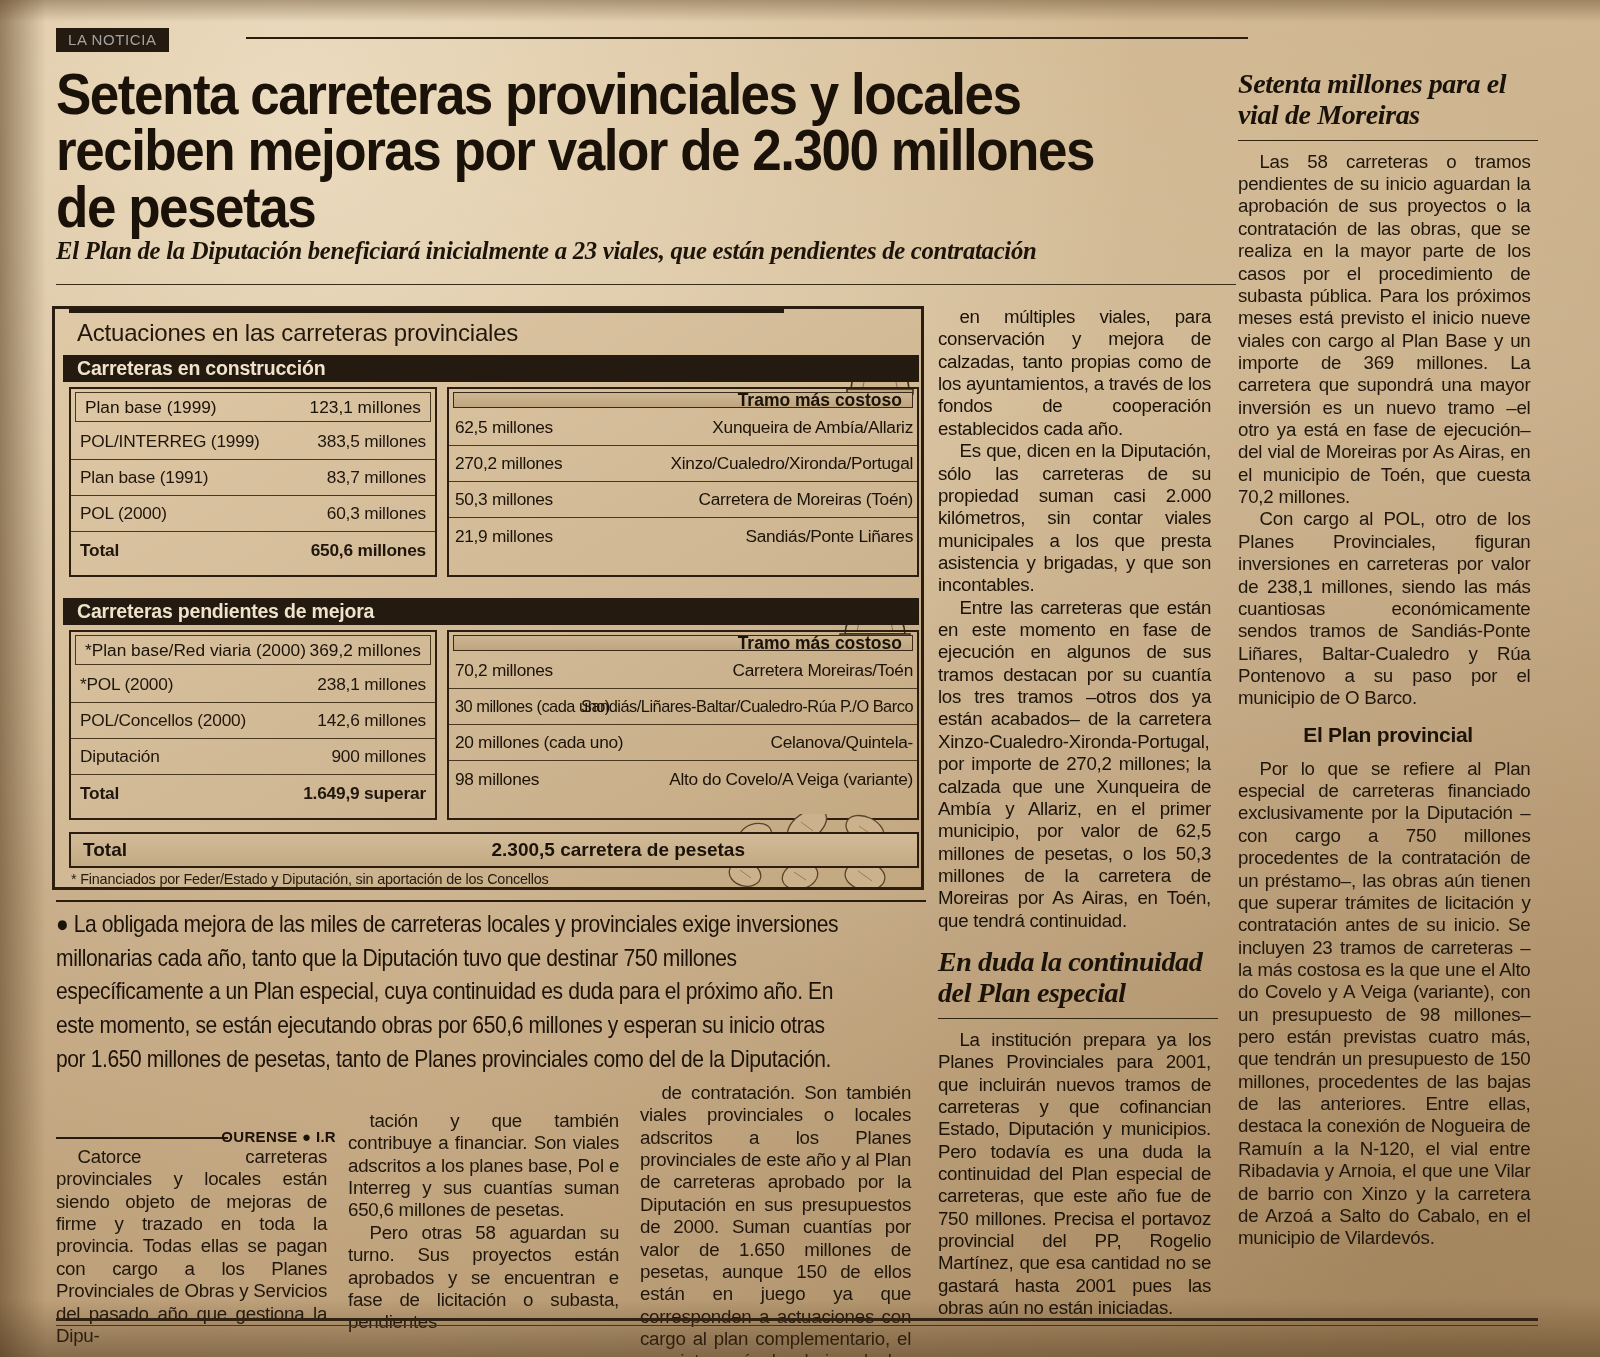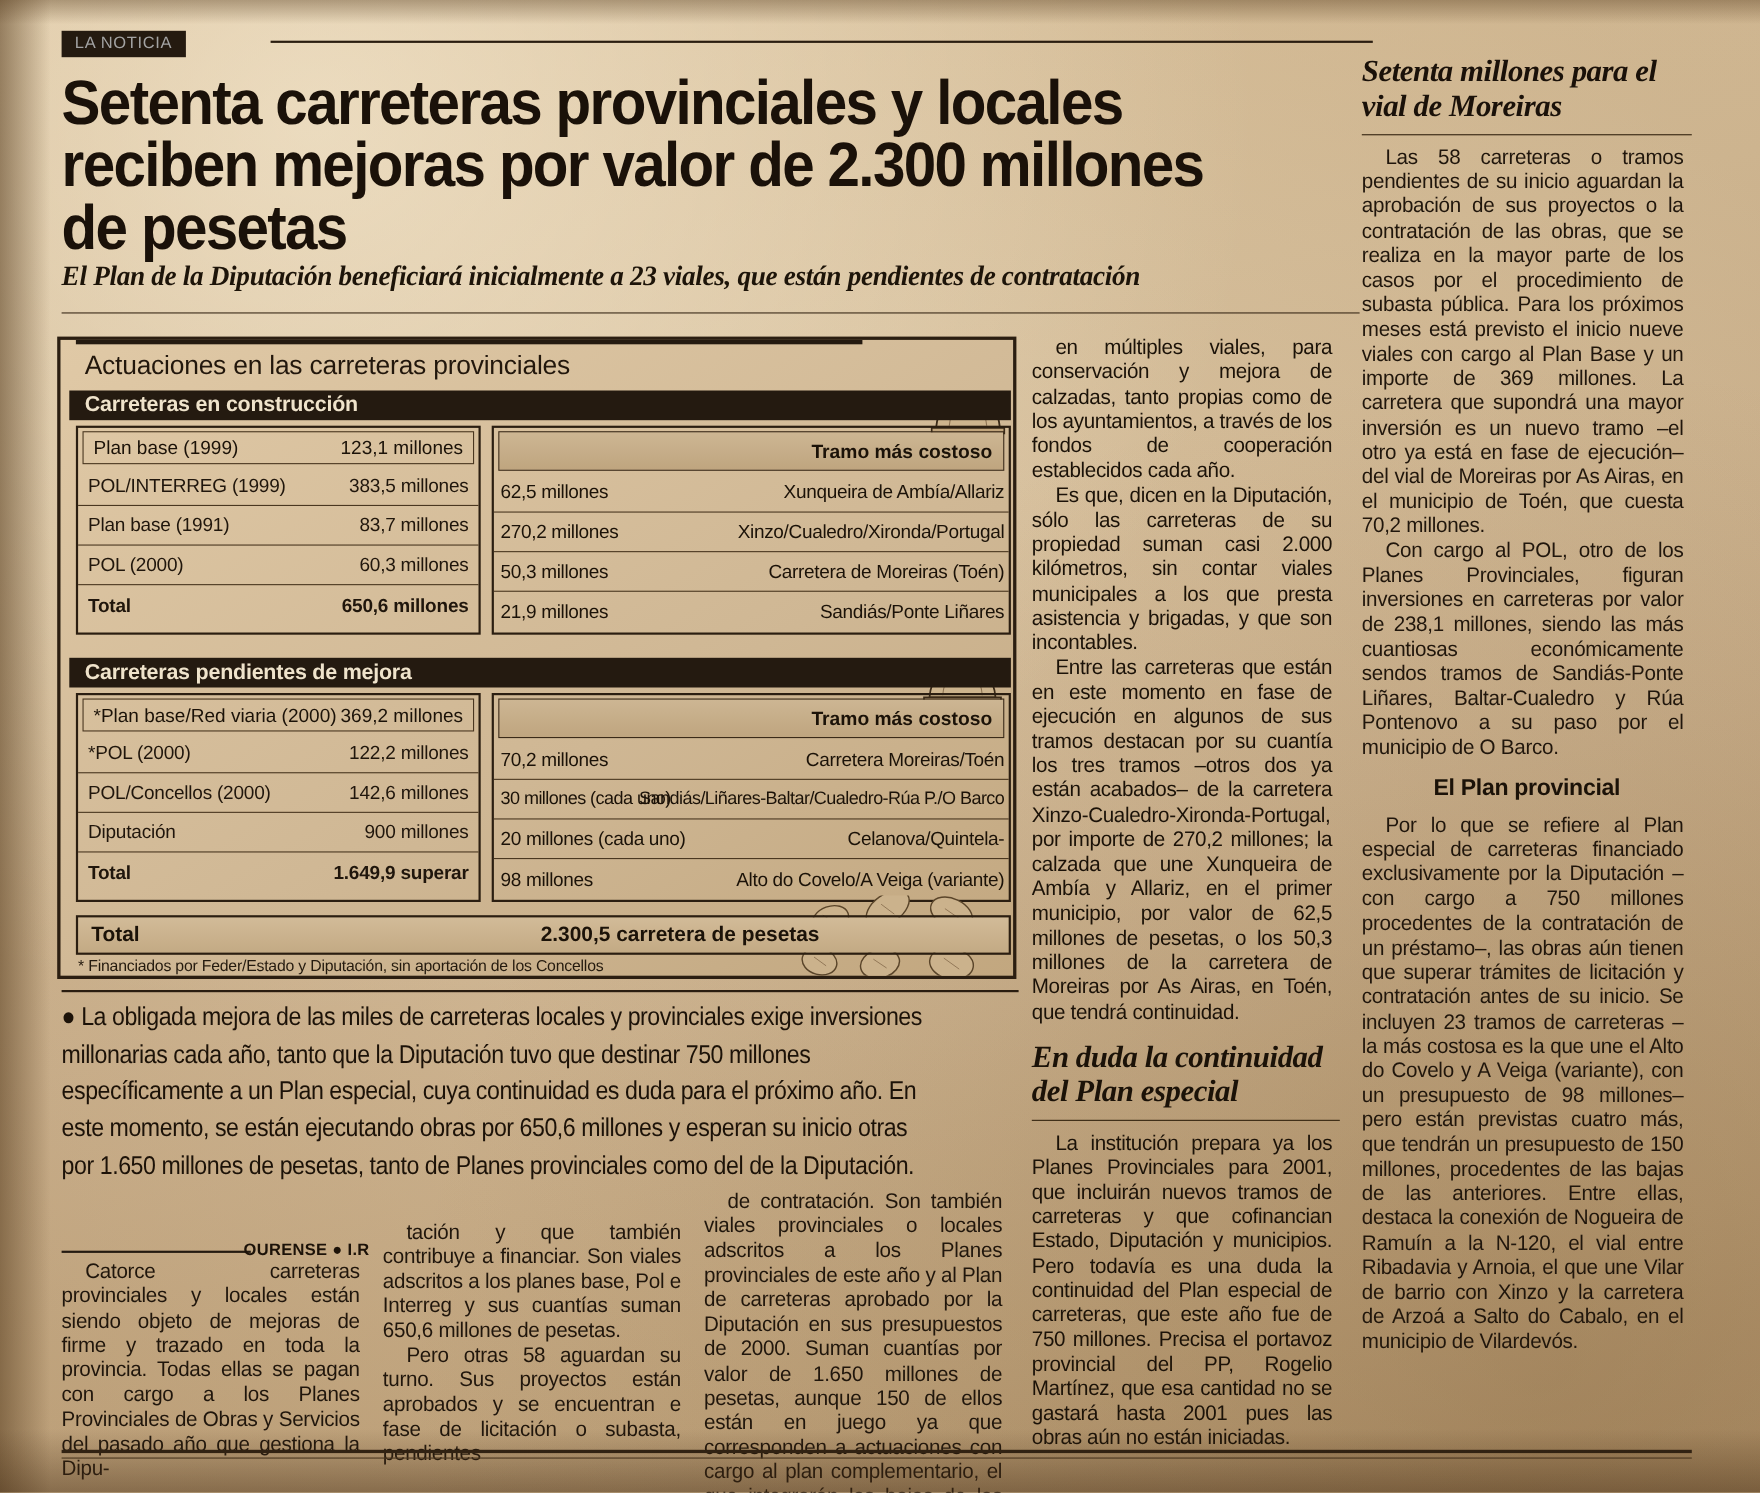--- a/index.html
+++ b/index.html
@@ -60,21 +60,21 @@
     position:absolute;left:56px;top:236px;width:1180px;
     font-family:"Liberation Serif", serif;
     font-style:italic;font-weight:700;font-size:25.5px;
     letter-spacing:-.3px;
     color:#1d1409;
     transform:scaleX(.97);transform-origin:left top;
   }
   .subhead-rule{position:absolute;left:56px;top:284px;width:1180px;border-top:1.5px solid #3a2a18;}
 
   
-  .side-col{position:absolute;left:1238px;top:50px;width:300px;}
+  .side-col{position:absolute;left:1238px;top:68px;width:300px;}
   .side-head{
     font-family:"Liberation Serif", serif;
     font-weight:700;font-style:italic;font-size:28px;line-height:1.12;
     letter-spacing:-.4px;color:#1a1109;
   }
   .side-rule{border-top:1.6px solid #33240f;margin:9px 0 10px 0;}
   .side-col p, .col p{
     font-family:"Liberation Sans", sans-serif;
     font-size:19.2px;line-height:1.165;
     text-align:justify;text-justify:inter-word;
@@ -127,21 +127,21 @@
     padding:0 7px;
     letter-spacing:-.2px;
   }
   .row:last-child{border-bottom:none;}
   .row.bold{font-weight:700;}
   .row .lbl{flex:1;}
   .row .val{text-align:right;white-space:nowrap;}
   .row.pad{padding:0 9px;}
 
   .hdr-cell{
-    height:36px;margin:3px 4px 2px 4px;
+    height:16px;margin:3px 4px 2px 4px;
     background:linear-gradient(180deg,#cdb693,#bfa57f);
     border:1.5px solid #3a2a18;
     display:flex;align-items:center;justify-content:flex-end;
     padding-right:10px;font-weight:700;font-size:17.5px;
     box-sizing:border-box;
   }
   .firstcell{
     height:30px;margin:3px 4px 2px 4px;
     border:1.5px solid #4a3720;
     display:flex;align-items:center;
@@ -306,21 +306,21 @@
 
     <div class="band b2">Carreteras pendientes de mejora</div>
 
     <div class="grid gl g2">
       <div class="firstcell">
         <span class="lbl">*Plan base/Red viaria (2000)</span>
         <span class="val">369,2 millones</span>
       </div>
       <div class="row pad">
         <span class="lbl">*POL (2000)</span>
-        <span class="val">122,2 millones</span>
+        <span class="val">238,1 millones</span>
       </div>
       <div class="row pad">
         <span class="lbl">POL/Concellos (2000)</span>
         <span class="val">142,6 millones</span>
       </div>
       <div class="row pad">
         <span class="lbl">Diputación</span>
         <span class="val">900 millones</span>
       </div>
       <div class="row pad bold">

